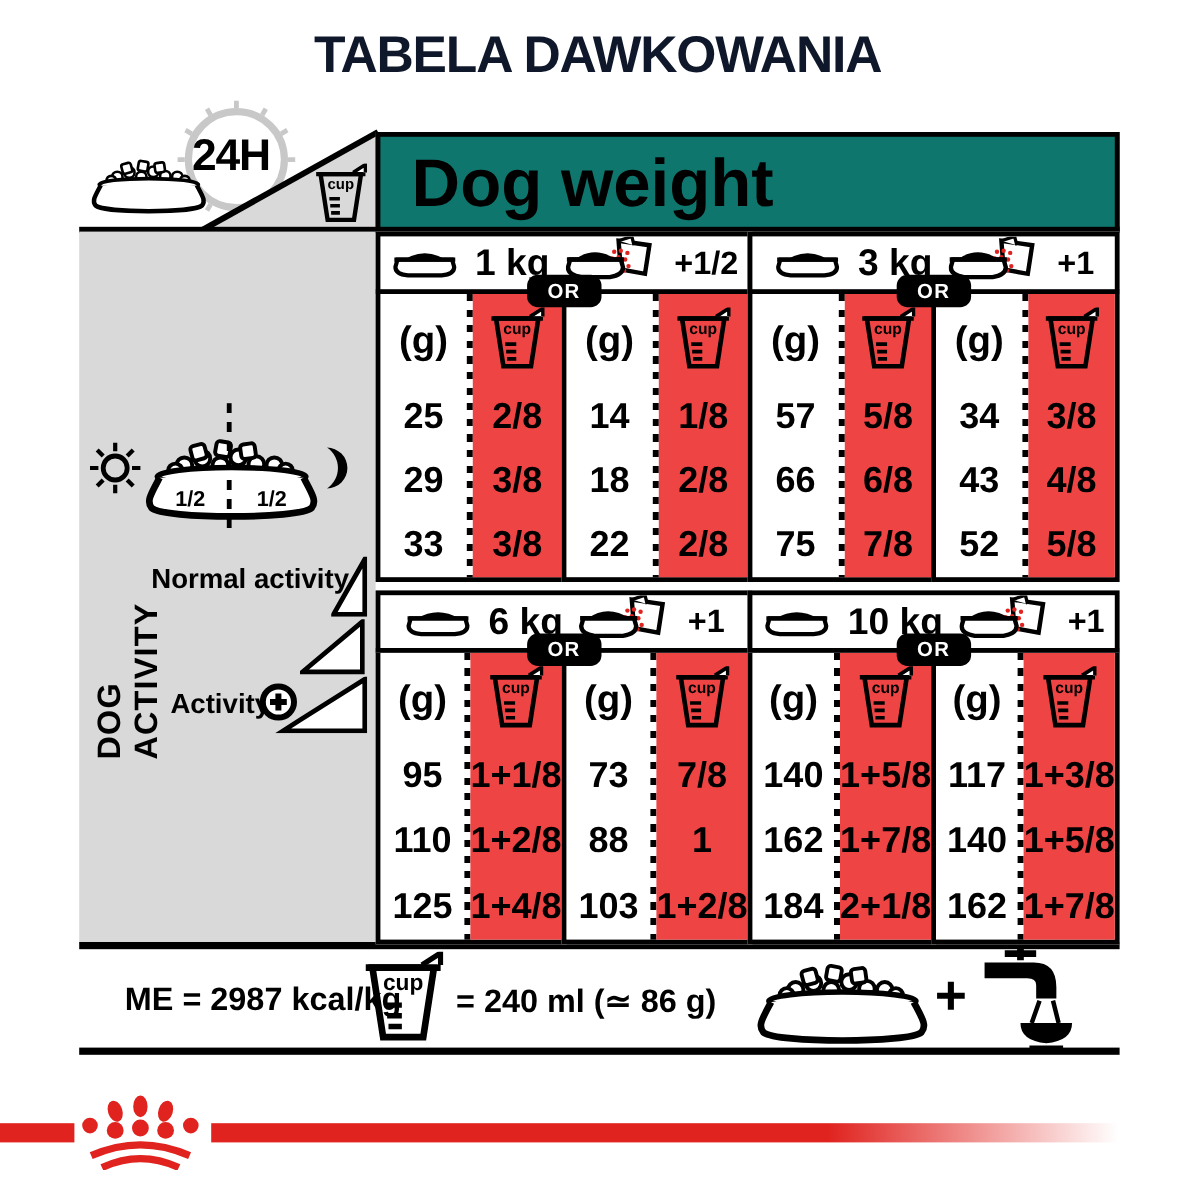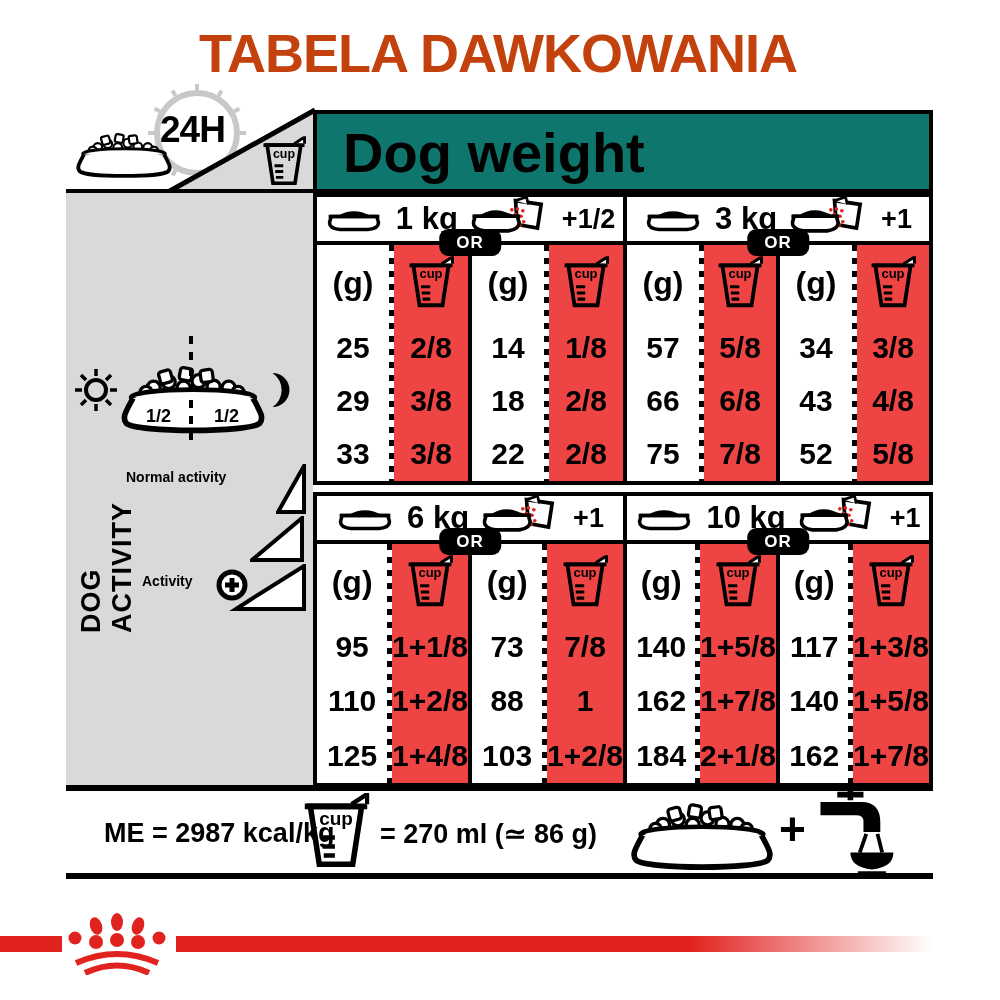--- a/index.html
+++ b/index.html
@@ -1,37 +1,37 @@
 <!DOCTYPE html>
 <html><head>
 <meta charset="utf-8">
 <style>
   html,body{margin:0;padding:0;background:#fff;}
   .canvas{position:relative;width:1000px;height:1000px;background:#fff;overflow:hidden;
           font-family:"Liberation Sans",sans-serif;font-weight:bold;color:#000;}
   .abs{position:absolute;}
-  .title{top:22px;left:0;width:996px;text-align:center;font-size:54px;letter-spacing:-1px;color:#c2410c;}
+  .title{top:22px;left:0;width:996px;text-align:center;font-size:43px;letter-spacing:-1px;color:#0f172a;}
   .band{left:313px;top:110px;width:620px;height:84px;background:#0f766e;border:4px solid #000;
         display:flex;align-items:center;padding-left:26px;box-sizing:border-box;font-size:56px;letter-spacing:0;}
   .hline{background:#000;}
   .sidebar{left:66px;top:193px;width:247px;height:594px;background:#d9d9d9;}
   .kgcell{position:absolute;height:52px;border:4px solid #000;background:#fff;box-sizing:border-box;
           display:flex;align-items:center;justify-content:center;gap:13px;z-index:3;}
   .kgtext{font-size:31px;}
   .extratext{font-size:27px;}
   .orpill{position:absolute;left:50%;bottom:-15px;transform:translateX(-50%);background:#000;color:#fff;
           font-size:17px;line-height:17px;padding:5px 17px;border-radius:9px;z-index:10;letter-spacing:1px;}
   .subtable{position:absolute;border:4px solid #000;background:#fff;box-sizing:border-box;display:flex;z-index:1;}
   .st-g{width:72px;display:flex;flex-direction:column;}
   .st-sep{width:5px;background:repeating-linear-gradient(to bottom,#000 0 6px,transparent 6px 13px);}
   .st-cup{flex:1;background:#ef4444;display:flex;flex-direction:column;}
   .st-head{height:76px;display:flex;align-items:center;justify-content:center;font-size:32px;}
   .st-val{flex:1;display:flex;align-items:center;justify-content:center;font-size:30px;}
   .vertical{writing-mode:vertical-rl;transform:rotate(180deg);font-size:27px;letter-spacing:1px;}
-  .sm-label{font-size:14px;}
+  .sm-label{font-size:23px;}
   .halves{font-size:18px;}
   .foot-text{font-size:27px;}
   .plus-big{font-size:46px;}
   .h24{font-size:37px;letter-spacing:-1px;}
   .stripe-left{left:0;top:936px;width:62px;height:16px;background:#e0231f;}
   .stripe-main{left:176px;top:936px;width:756px;height:16px;
                background:linear-gradient(to right,#e0231f 0%,#e0231f 68%,rgba(224,35,31,0) 100%);}
   svg{display:block;}
 </style>
 </head>
@@ -404,21 +404,21 @@
     </div>
   </div>
 
   <div class="abs hline" style="left:66px;top:785px;width:867px;height:6px"></div>
   <div class="abs hline" style="left:66px;top:873px;width:867px;height:6px"></div>
 
   <div class="abs foot-text" style="left:104px;top:818px">ME = 2987 kcal/kg</div>
   <svg class="abs" style="left:300px;top:793px" width="72" height="78" viewBox="0 0 60 70">
       <use href="#sym-cup"></use>
     </svg>
-  <div class="abs foot-text" style="left:380px;top:818px">= 270 ml (≃ 86 g)</div>
+  <div class="abs foot-text" style="left:380px;top:818px">= 240 ml (≃ 86 g)</div>
   <svg class="abs" style="left:626px;top:797px" width="152" height="78" viewBox="0 0 160 84">
       <use href="#sym-bowl-kibble"></use>
     </svg>
   <div class="abs plus-big" style="left:779px;top:802px">+</div>
   <svg class="abs" style="left:812px;top:789px" width="88" height="86" viewBox="0 0 92 92">
       <use href="#sym-faucet"></use>
     </svg>
 
   <div class="abs stripe-left"></div>
   <div class="abs stripe-main"></div>

